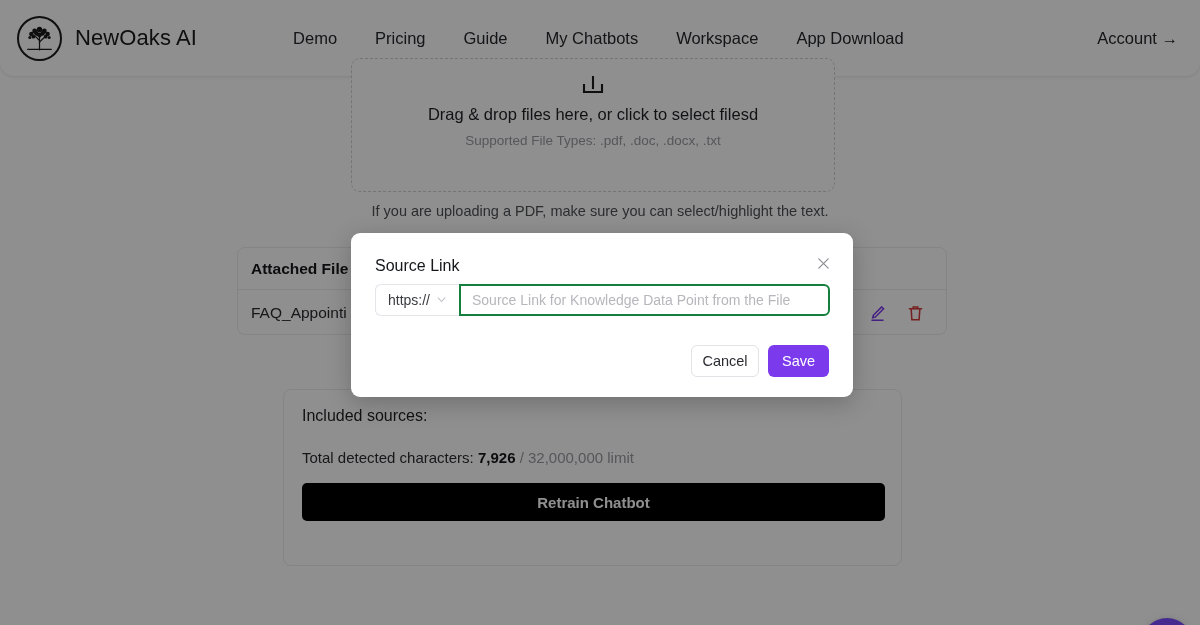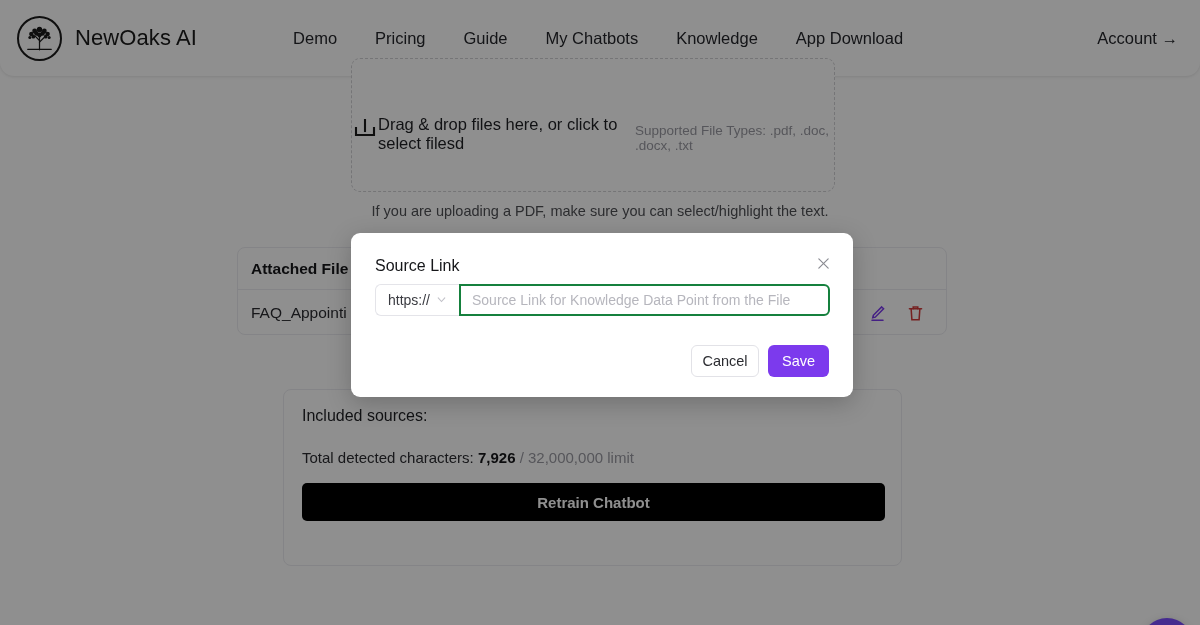--- a/index.html
+++ b/index.html
@@ -43,22 +43,23 @@
 
   
   #content { position: absolute; left: 0; top: 76px; width: 1200px; }
 
   .dropzone {
     position: absolute; left: 351px; top: -18px;
     width: 484px; height: 134px;
     border: 1.5px dashed #d0d0d4;
     border-radius: 9px;
     background: #fff;
-    display: flex; align-items: center;
+    display: flex; flex-direction: column; align-items: center;
     padding-top: 17px;
+    text-align: center;
   }
   .upload-ico { width: 26px; height: 24px; margin-bottom: 5px; }
   .dz-main { font-size: 16.5px; color: #1f2024; }
   .dz-sub { font-size: 13.5px; color: #9a9aa2; margin-top: 9px; }
 
   .pdf-note {
     position: absolute; left: 0; top: 127px; width: 1200px;
     text-align: center; font-size: 14.5px; color: #4f5055;
   }
 
@@ -205,21 +206,21 @@
         </svg>
       </span>
       <span class="brand-name">NewOaks AI</span>
     </div>
 
     <div id="nav">
       <span class="nav-item">Demo</span>
       <span class="nav-item">Pricing</span>
       <span class="nav-item">Guide</span>
       <span class="nav-item">My Chatbots</span>
-      <span class="nav-item">Knowledge</span>
+      <span class="nav-item">Workspace</span>
       <span class="nav-item">App Download</span>
     </div>
 
     <span id="account">Account →</span>
   </div>
 
   <div id="content">
 
     <div class="dropzone">
       <span class="upload-ico">

